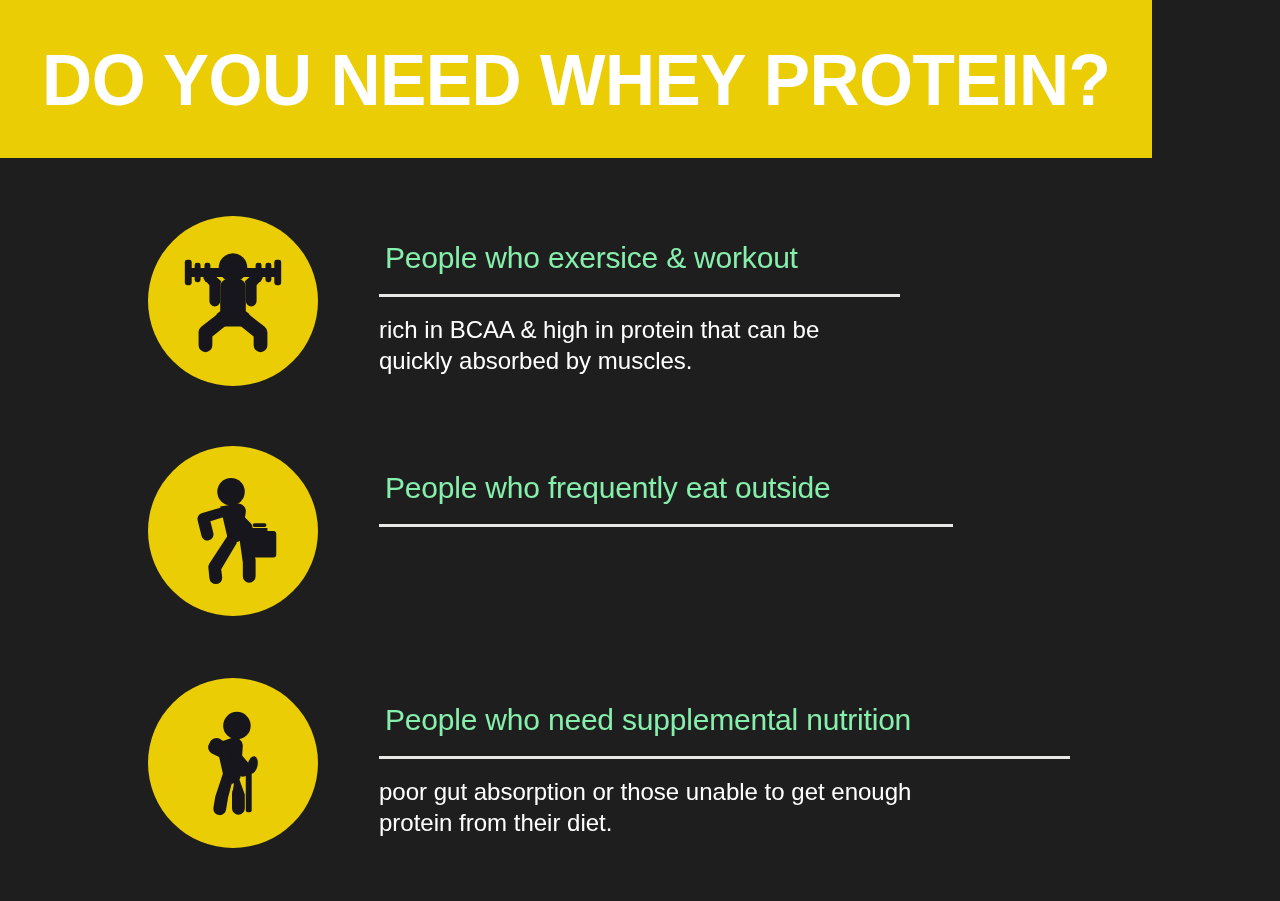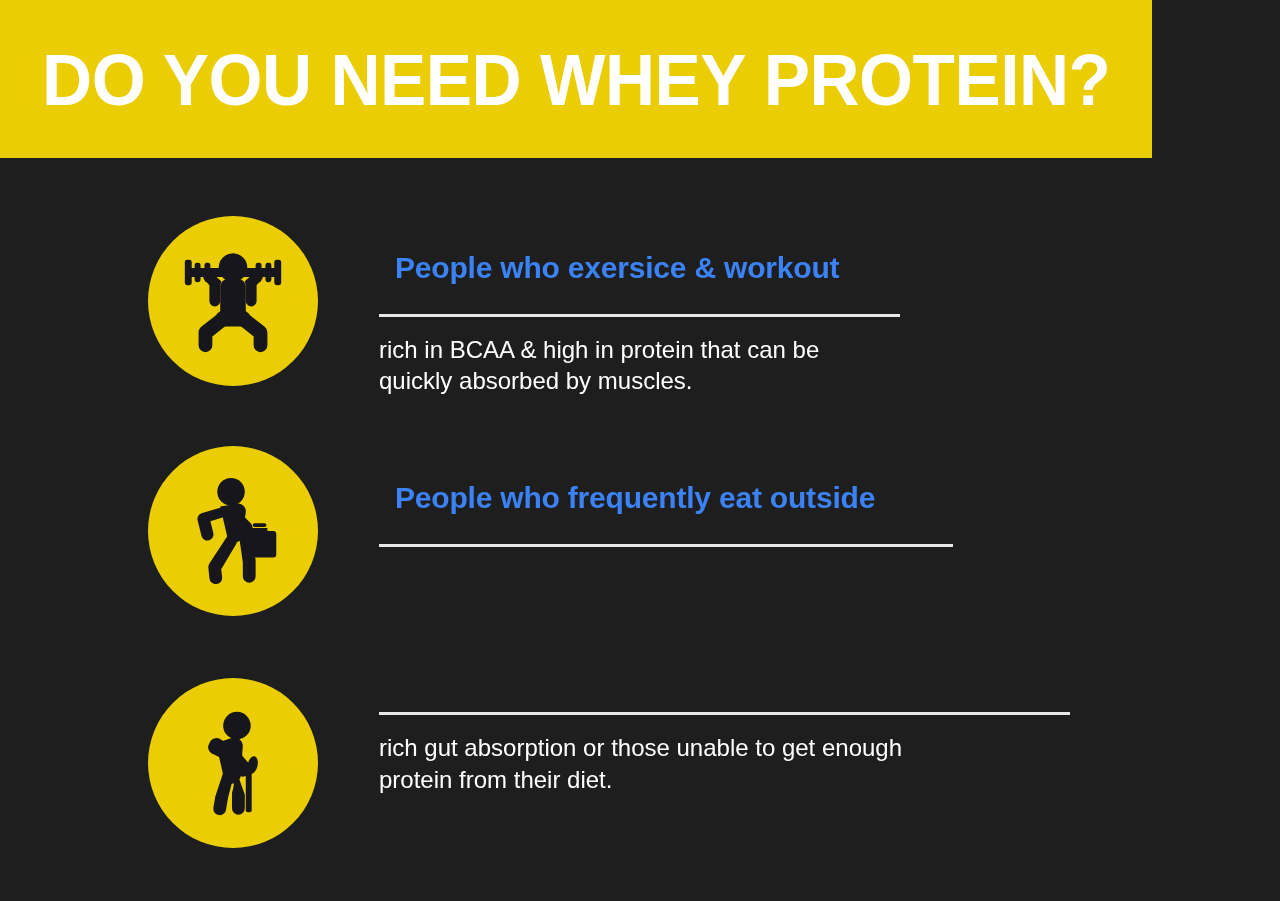--- a/index.html
+++ b/index.html
@@ -78,27 +78,27 @@
 
   .text-col {
     margin-left: 61px;
     padding-top: 20px;
     display: flex;
     flex-direction: column;
     align-items: flex-start;
   }
 
   .heading {
-    color: #3b82f6;
-    font-family: "Liberation Sans", sans-serif;
-    font-weight: 700;
+    color: #86efac;
+    font-family: "Liberation Sans", sans-serif;
+    font-weight: 400;
     font-size: 30px;
     line-height: 1.05;
     letter-spacing: -0.2px;
-    margin: 16px;
+    margin: 6px;
     white-space: nowrap;
   }
 
   .rule {
     height: 3px;
     background: #e8e8e6;
     margin-top: 14px;
     margin-bottom: 17px;
   }
   .rule-1 { width: 521px; }
@@ -211,19 +211,20 @@
 
           <path d="M50 70 L42 94 l-2 12 a6.5 6.5 0 0 0 13 1 l2 -12 L60 76 z"></path>
 
           <path d="M64 70 L72 92 l0 14 a6.5 6.5 0 0 1 -13 0 l0 -15 a8 8 0 0 1 1 -4 L62 74 z"></path>
 
           <rect x="73" y="60" width="6" height="50" rx="2"></rect>
         </svg>
       </span>
     </div>
     <div class="text-col">
+      <div class="heading">People who need supplemental nutrition</div>
       <div class="rule rule-3"></div>
-      <div class="body-text">rich gut absorption or those unable to get enough
+      <div class="body-text">poor gut absorption or those unable to get enough
 protein from their diet.</div>
     </div>
   </div>
 
 </div>
 
 </body></html>

